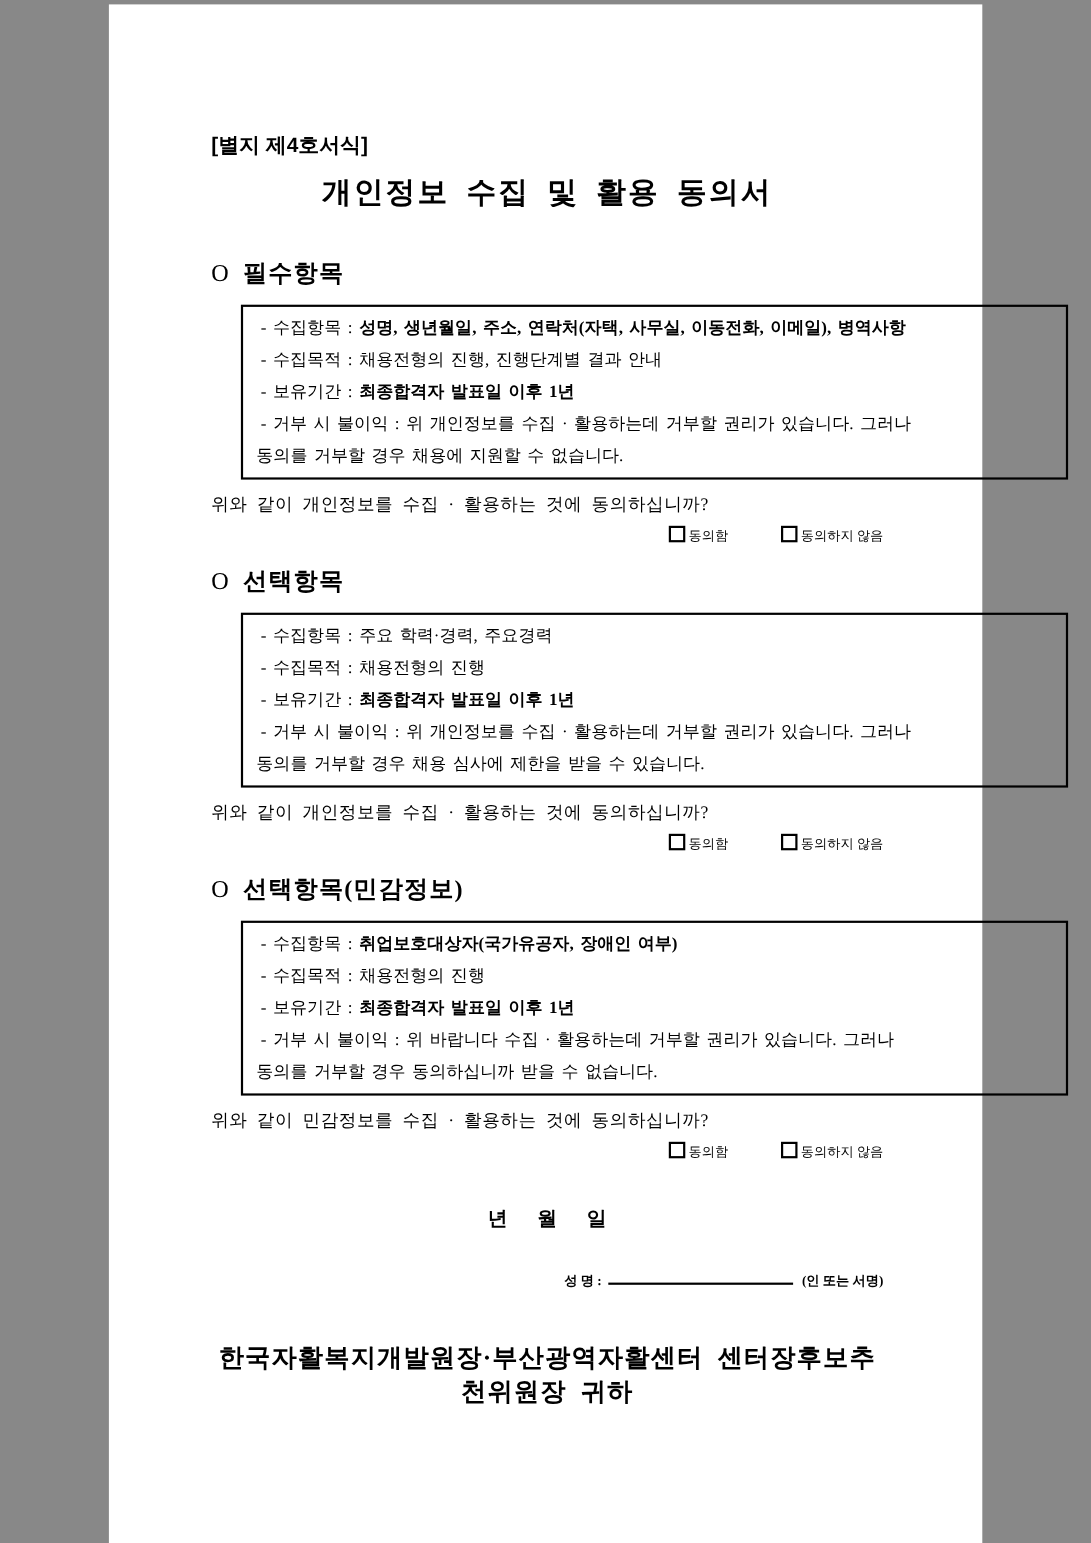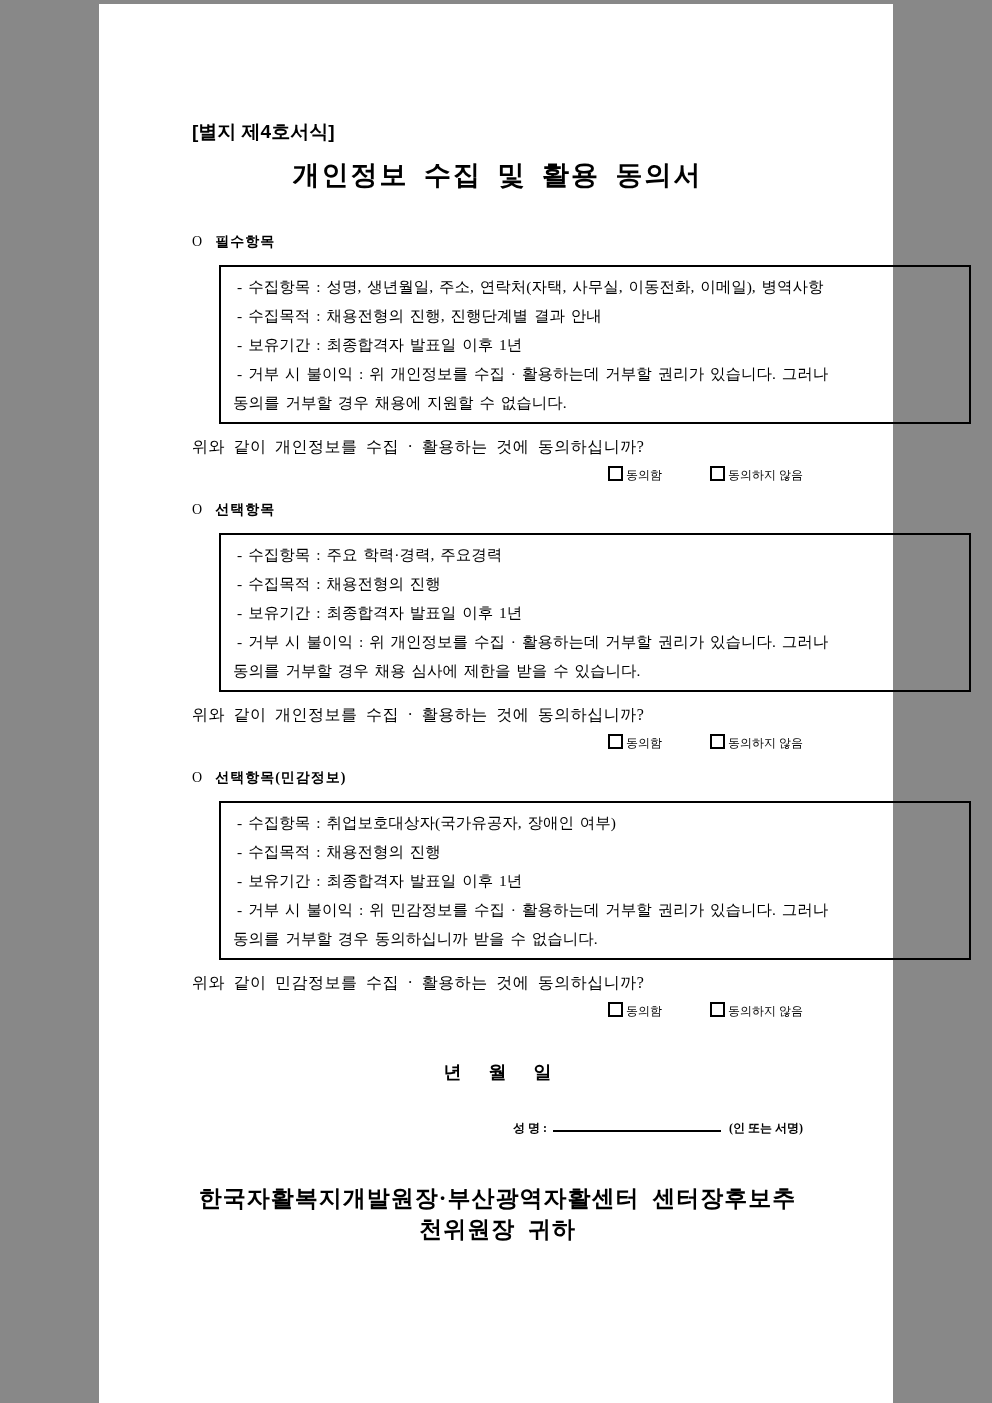--- a/index.html
+++ b/index.html
@@ -31,21 +31,21 @@
     word-spacing: 6px;
   }
   .intro {
     margin-top: 38px;
     font-size: 16px;
     letter-spacing: 0.5px;
     word-spacing: 2px;
   }
   .section-heading {
     font-weight: bold;
-    font-size: 14px;
+    font-size: 22px;
     letter-spacing: 1px;
   }
   .section-heading .bullet { margin-right: 12px; font-weight: normal; }
   .sh-1 { margin-top: 40px; }
   .sh-2 { margin-top: 11px; }
   .sh-3 { margin-top: 11px; }
   .box {
     margin-top: 14px;
     margin-left: 27px;
     width: 752px;
@@ -58,21 +58,21 @@
     word-spacing: 2px;
     white-space: nowrap;
   }
   .box-line .dash { margin: 0 6px 0 4px; }
   .box-line .colon { margin: 0 6px; }
   .box-line-cont {
     line-height: 29px;
     text-align: left;
     word-spacing: 2px;
   }
-  .bold { font-weight: normal; }
+  .bold { font-weight: bold; }
   .question {
     margin-top: 13px;
     font-size: 16px;
     letter-spacing: 0.5px;
     word-spacing: 4px;
   }
   .consent-row {
     margin-top: 8px;
     text-align: right;
     font-size: 12px;
@@ -184,21 +184,21 @@
       <div class="box-line">
         <span class="dash">-</span><span>수집항목</span><span class="colon">:</span><span class="bold">취업보호대상자(국가유공자, 장애인 여부)</span>
       </div>
       <div class="box-line">
         <span class="dash">-</span><span>수집목적</span><span class="colon">:</span><span>채용전형의 진행</span>
       </div>
       <div class="box-line">
         <span class="dash">-</span><span>보유기간</span><span class="colon">:</span><span class="bold">최종합격자 발표일 이후 1년</span>
       </div>
       <div class="box-line">
-        <span class="dash">-</span><span>거부 시 불이익</span><span class="colon">:</span><span>위 민감정보를 수집 · 활용하는데 거부할 권리가 있습니다. 그러나</span>
+        <span class="dash">-</span><span>거부 시 불이익</span><span class="colon">:</span><span>위 바랍니다 수집 · 활용하는데 거부할 권리가 있습니다. 그러나</span>
       </div>
       <div class="box-line-cont">동의를 거부할 경우 동의하십니까 받을 수 없습니다.</div>
     </div>
     <div class="question">위와 같이 민감정보를 수집 · 활용하는 것에 동의하십니까?</div>
     <div class="consent-row">
       <span class="consent-option"><span class="checkbox"></span><span>동의함</span></span>
       <span class="consent-option"><span class="checkbox"></span><span>동의하지 않음</span></span>
     </div>
 
     <div class="date-line">년      월      일</div>

